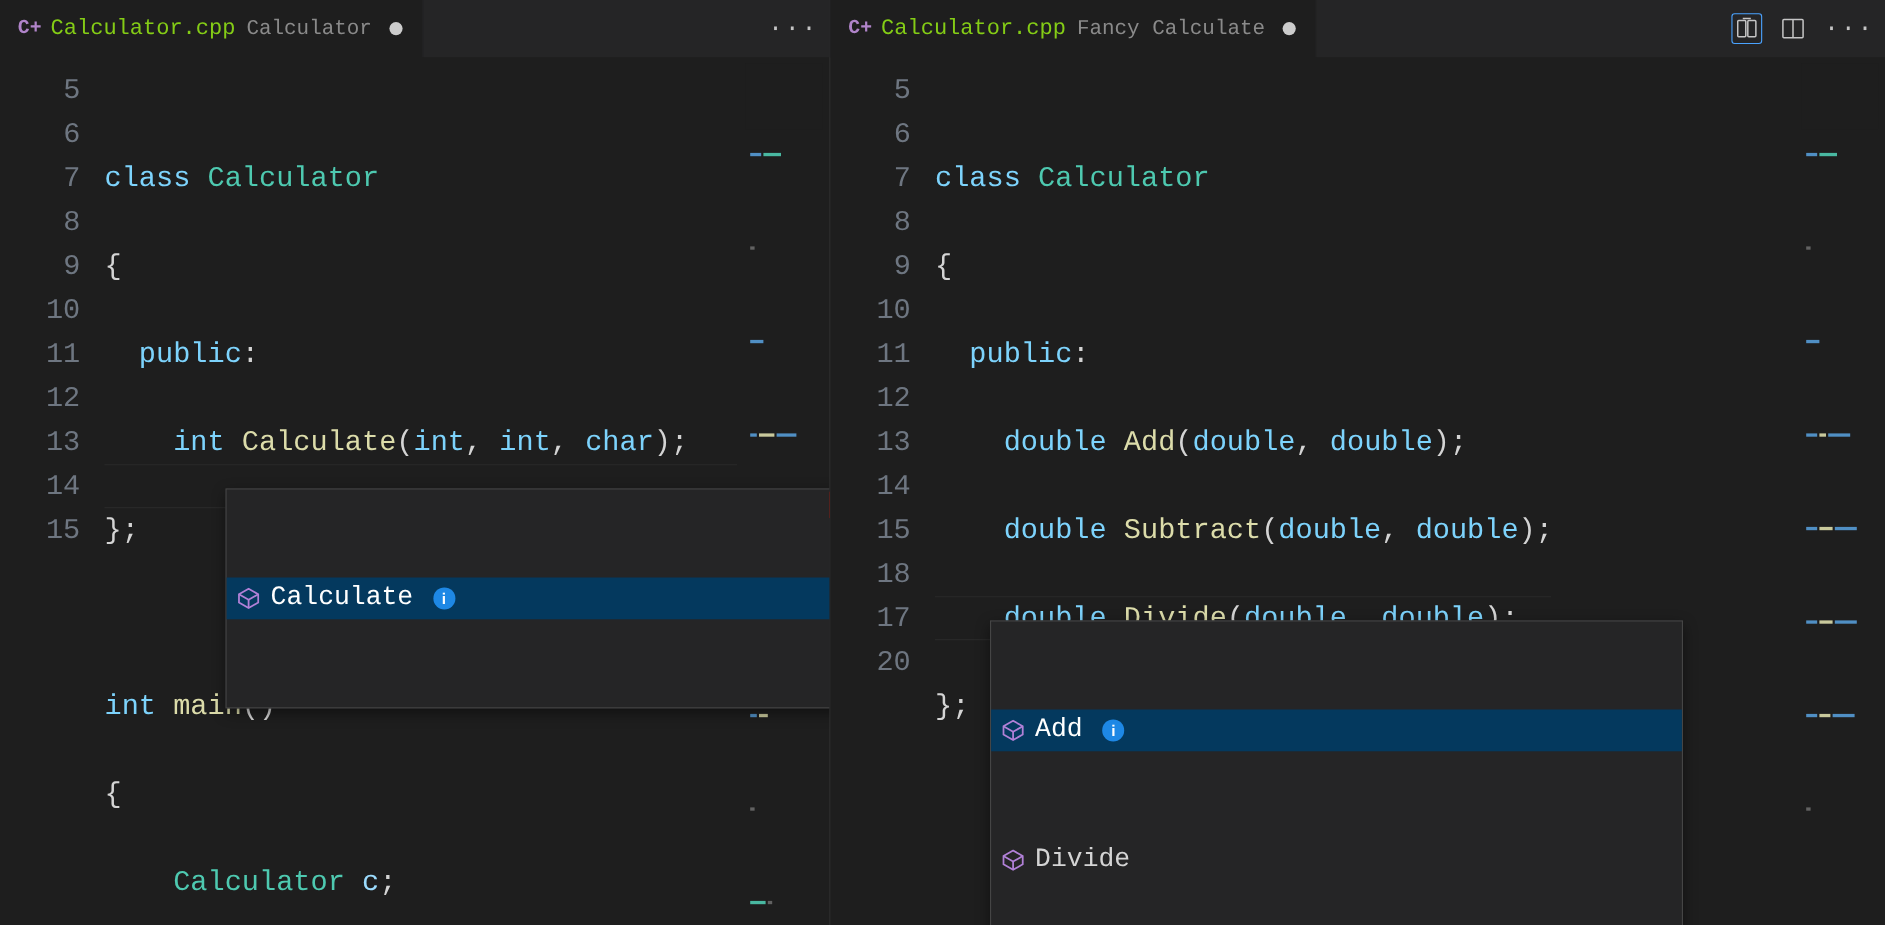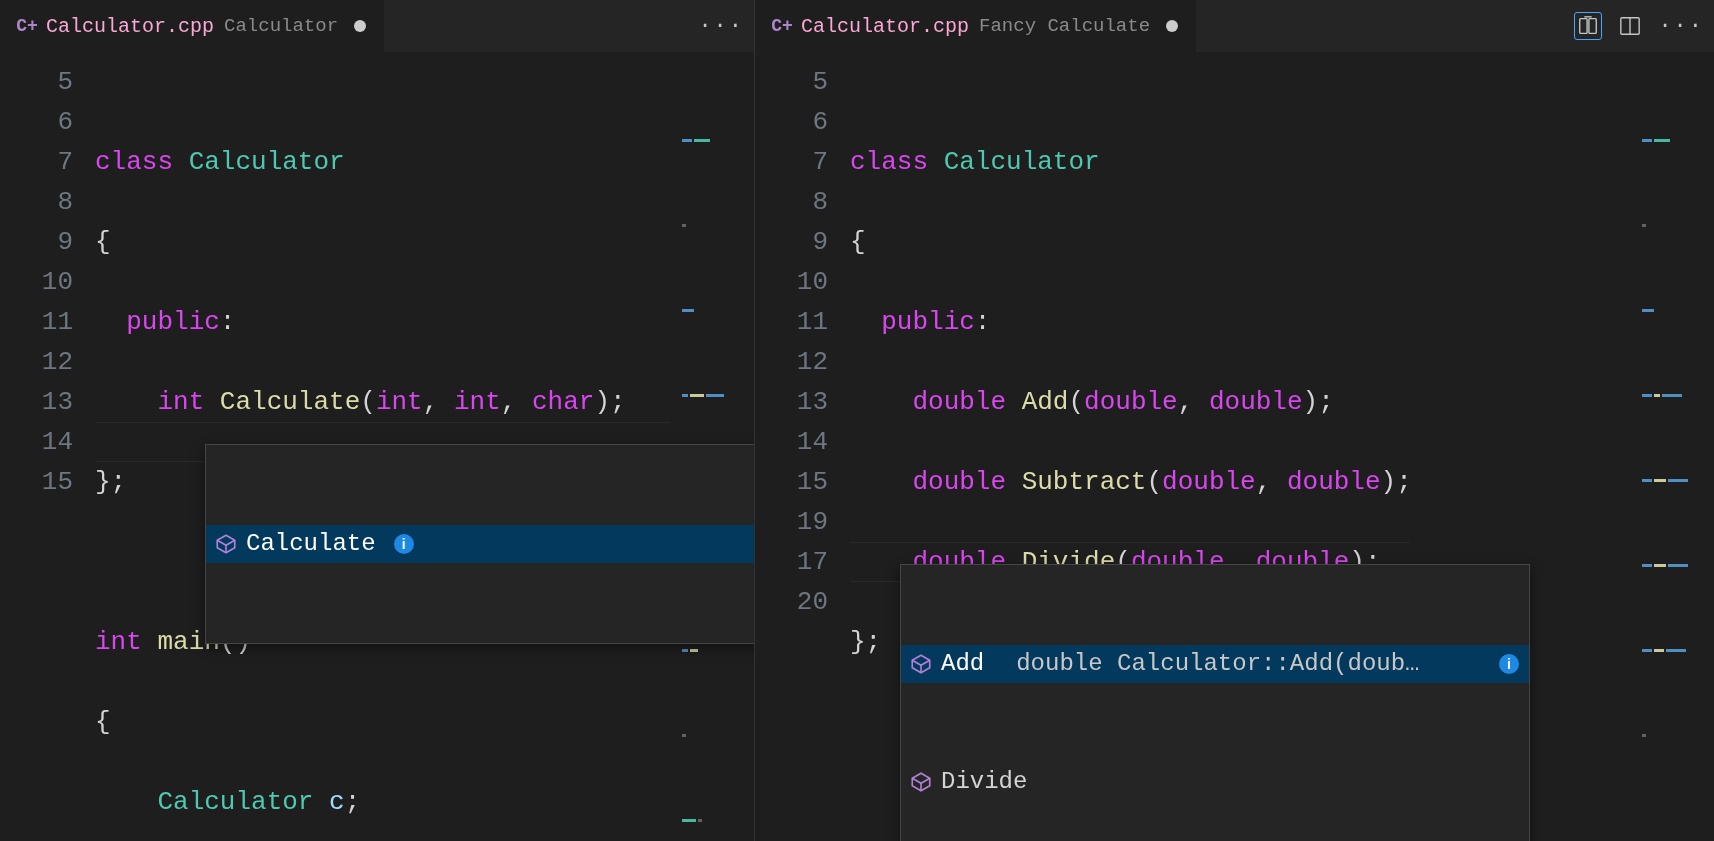--- a/index.html
+++ b/index.html
@@ -43,21 +43,21 @@
   }
   .tab .file-icon {
     color: #b084c9;
     font-weight: bold;
     font-size: 18px;
     display:inline-flex;
     align-items:center;
     justify-content:center;
     width:18px;
   }
-  .tab .fname { color: #f9a8d4; }
+  .tab .fname { color: #84cc16; }
   .tab .subtitle { color: #8a8a8a; font-size: 19px; }
   .tab .dirty-dot {
     width: 12px; height: 12px; border-radius: 50%;
     background: #cccccc; margin-left: 6px;
   }
   .tab-actions-left { position: absolute; right: 10px; display:flex; gap:6px; align-items:center; }
   .tab-actions-right { position: absolute; right: 10px; display:flex; gap:14px; align-items:center; }
   .icon-btn { color: #c5c5c5; display:inline-flex; align-items:center; justify-content:center; width:28px; height:28px; cursor:pointer; }
   .icon-btn svg { width:22px; height:22px; stroke:#c5c5c5; fill:none; stroke-width:1.5; }
   .ellipsis { color:#c5c5c5; font-size:22px; letter-spacing:2px; cursor:pointer; }
@@ -81,21 +81,21 @@
   .code {
     flex:1;
     padding-top:10px;
     line-height:40px;
     white-space:pre;
     position:relative;
   }
   .code .line { height:40px; }
 
   
-  .kw  { color:#d946ef; }   
+  .kw  { color:#7dd3fc; }   
   .typ { color:#4ec9b0; }   
   .fn  { color:#dcdcaa; }   
   .id  { color:#9cdcfe; }   
   .pn  { color:#d4d4d4; }   
 
   
   .hl-line {
     position:absolute;
     left:0; 
     height:40px;
@@ -273,21 +273,21 @@
       <div class="ln">6</div>
       <div class="ln">7</div>
       <div class="ln">8</div>
       <div class="ln">9</div>
       <div class="ln">10</div>
       <div class="ln">11</div>
       <div class="ln">12</div>
       <div class="ln">13</div>
       <div class="ln">14</div>
       <div class="ln">15</div>
-      <div class="ln">19</div>
+      <div class="ln">18</div>
       <div class="ln">17</div>
       <div class="ln">20</div>
     </div>
 
     <div class="code">
       <div class="hl-line" style="top:490px; width:560px;"></div>
 <div class="line"><span class="kw">class</span> <span class="typ">Calculator</span></div>
 <div class="line"><span class="pn">{</span></div>
 <div class="line">  <span class="kw">public</span><span class="pn">:</span></div>
 <div class="line">    <span class="kw">double</span> <span class="fn">Add</span><span class="pn">(</span><span class="kw">double</span><span class="pn">, </span><span class="kw">double</span><span class="pn">);</span></div>
@@ -305,21 +305,20 @@
       <div class="suggest" style="left:50px; top:512px; width:630px;">
         <div class="row sel">
           <span class="meth-icon">
             <svg viewBox="0 0 16 16">
                 <polygon points="8,1 15,5 15,11 8,15 1,11 1,5" fill="none" stroke="#b180d7" stroke-width="1.3"></polygon>
                 <polyline points="1,5 8,9 15,5" fill="none" stroke="#b180d7" stroke-width="1.3"></polyline>
                 <line x1="8" y1="9" x2="8" y2="15" stroke="#b180d7" stroke-width="1.3"></line>
               </svg>
           </span>
           <span class="label">Add</span>
-          <span class="detail" style="flex:1">double Calculator::Add(doub…</span>
           <span class="info">i</span>
         </div>
         <div class="row">
           <span class="meth-icon">
             <svg viewBox="0 0 16 16">
                 <polygon points="8,1 15,5 15,11 8,15 1,11 1,5" fill="none" stroke="#b180d7" stroke-width="1.3"></polygon>
                 <polyline points="1,5 8,9 15,5" fill="none" stroke="#b180d7" stroke-width="1.3"></polyline>
                 <line x1="8" y1="9" x2="8" y2="15" stroke="#b180d7" stroke-width="1.3"></line>
               </svg>
           </span>

